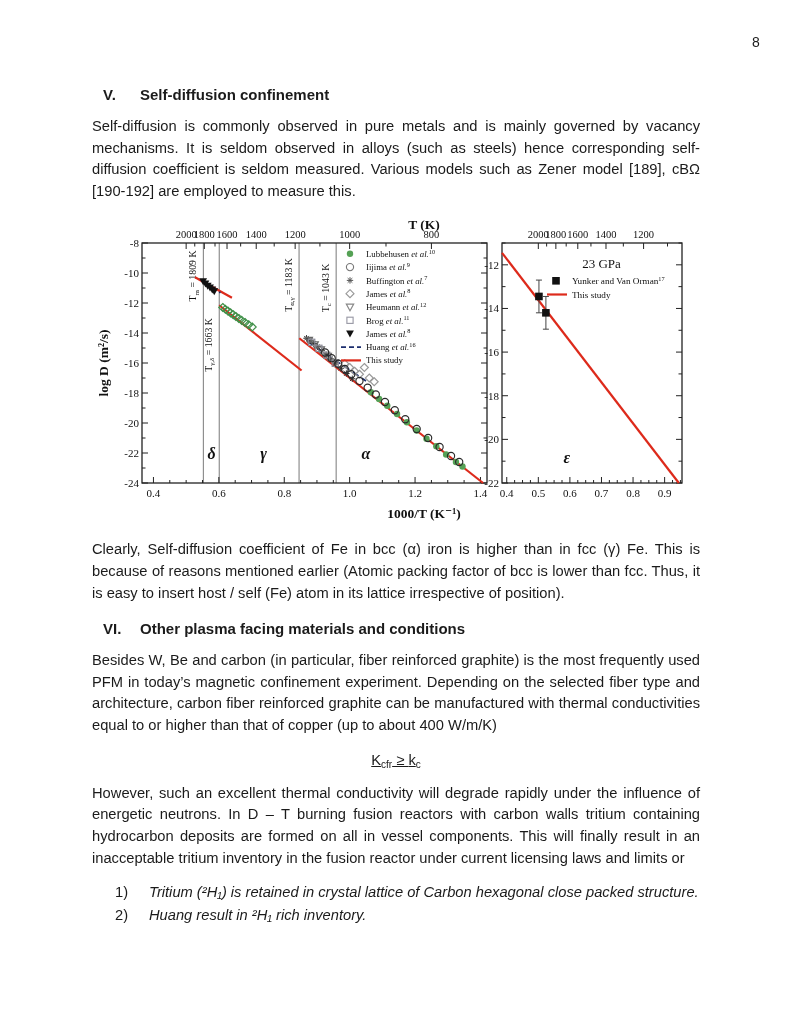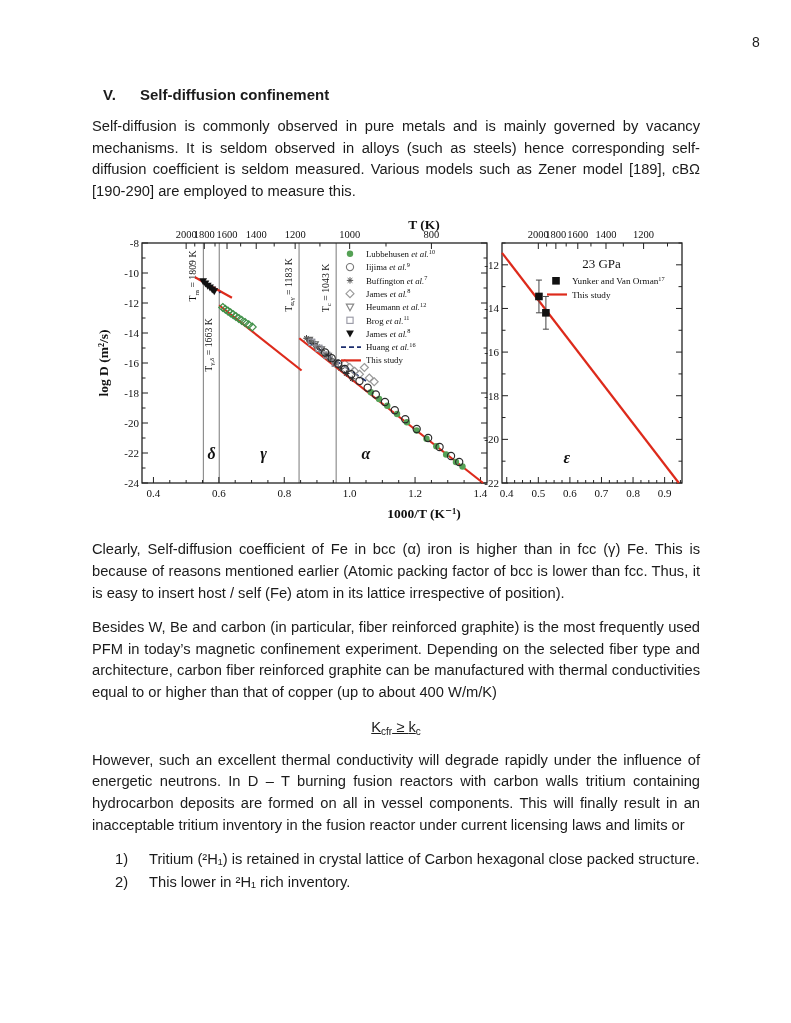--- a/index.html
+++ b/index.html
@@ -15,36 +15,36 @@
   .hnum{width:37px;flex:none;}
   p{margin:13px 0 0 0;text-align:justify;line-height:1.47;}
   .figure{margin:14px 0 0 2px;width:608px;height:310px;}
   .caption{margin-top:14px;}
   .bold{font-weight:700;}
   .equation{text-align:center;margin:15px 0 2px 0;text-decoration:underline;}
   .equation sub,.eq-sub{font-size:10px;vertical-align:-3px;}
   .list{margin-top:12px;}
   .list-item{display:flex;padding-left:23px;line-height:1.55;}
   .lmark{width:34px;flex:none;}
-  .ltext{flex:1;}
+  .ltext{flex:1;font-style:italic;}
   svg text{font-family:"Liberation Serif","DejaVu Serif",serif;}
 </style>
 </head>
 <body>
 
 <div class="page-number">8</div>
 
 <div class="content">
 
   <div class="heading">
     <span class="hnum">V.</span>
     <span>Self-diffusion confinement</span>
   </div>
 
-  <p>Self-diffusion is commonly observed in pure metals and is mainly governed by vacancy mechanisms. It is seldom observed in alloys (such as steels) hence corresponding self-diffusion coefficient is seldom measured. Various models such as Zener model [189], cBΩ [190-290] are employed to measure this.</p>
+  <p>Self-diffusion is commonly observed in pure metals and is mainly governed by vacancy mechanisms. It is seldom observed in alloys (such as steels) hence corresponding self-diffusion coefficient is seldom measured. Various models such as Zener model [189], cBΩ [190-192] are employed to measure this.</p>
 
   <div class="figure" id="figure"><svg width="608" height="310" viewBox="0 0 608 310">
         <line x1="109.41327014218008" y1="27" x2="109.41327014218008" y2="267" stroke="#8f8f8f" stroke-width="1.2"></line>
         <text x="102.41327014218008" y="59.999999999999986" fill="#111" font-size="9.8" text-anchor="middle" transform="rotate(-90 102.41327014218008 59.999999999999986)"><tspan>T</tspan><tspan dy="2.2" font-size="7">m</tspan><tspan dy="-2.2"> = 1809 K</tspan></text>
         <line x1="125.2734597156398" y1="27" x2="125.2734597156398" y2="267" stroke="#8f8f8f" stroke-width="1.2"></line>
         <text x="118.2734597156398" y="129" fill="#111" font-size="9.8" text-anchor="middle" transform="rotate(-90 118.2734597156398 129)"><tspan>T</tspan><tspan dy="2.2" font-size="7">γ,δ</tspan><tspan dy="-2.2"> = 1663 K</tspan></text>
         <line x1="205.06492890995264" y1="27" x2="205.06492890995264" y2="267" stroke="#8f8f8f" stroke-width="1.2"></line>
         <text x="198.06492890995264" y="69.00000000000001" fill="#111" font-size="9.8" text-anchor="middle" transform="rotate(-90 198.06492890995264 69.00000000000001)"><tspan>T</tspan><tspan dy="2.2" font-size="7">α,γ</tspan><tspan dy="-2.2"> = 1183 K</tspan></text>
         <line x1="242.18104265402846" y1="27" x2="242.18104265402846" y2="267" stroke="#8f8f8f" stroke-width="1.2"></line>
         <text x="235.18104265402846" y="72" fill="#111" font-size="9.8" text-anchor="middle" transform="rotate(-90 235.18104265402846 72)"><tspan>T</tspan><tspan dy="2.2" font-size="7">c</tspan><tspan dy="-2.2"> = 1043 K</tspan></text>
@@ -351,31 +351,35 @@
         <line x1="453" y1="78.5" x2="473" y2="78.5" stroke="#dd2a1b" stroke-width="2.2"></line>
         <text x="478" y="81.5" fill="#111" font-size="9.2"><tspan>This study</tspan></text>
         <text x="330" y="13" fill="#111" font-size="13.5" font-weight="bold" text-anchor="middle">T (K)</text>
         <text x="330" y="302" fill="#111" font-size="13.5" font-weight="bold" text-anchor="middle">1000/T (K⁻¹)</text>
         <text x="14" y="147" fill="#111" font-size="13.5" font-weight="bold" text-anchor="middle" transform="rotate(-90 14 147)">log D (m²/s)</text>
       </svg></div>
 
 
   <p>Clearly, Self-diffusion coefficient of Fe in bcc (α) iron is higher than in fcc (γ) Fe. This is because of reasons mentioned earlier (Atomic packing factor of bcc is lower than fcc. Thus, it is easy to insert host / self (Fe) atom in its lattice irrespective of position).</p>
 
+  <div class="heading second">
+    <span class="hnum">VI.</span>
+    <span>Other plasma facing materials and conditions</span>
+  </div>
 
   <p>Besides W, Be and carbon (in particular, fiber reinforced graphite) is the most frequently used PFM in today’s magnetic confinement experiment. Depending on the selected fiber type and architecture, carbon fiber reinforced graphite can be manufactured with thermal conductivities equal to or higher than that of copper (up to about 400 W/m/K)</p>
 
   <div class="equation"><span>K</span><sub>cfr</sub><span> ≥ </span><span>k</span><sub>c</sub></div>
 
   <p>However, such an excellent thermal conductivity will degrade rapidly under the influence of energetic neutrons. In D – T burning fusion reactors with carbon walls tritium containing hydrocarbon deposits are formed on all in vessel components. This will finally result in an inacceptable tritium inventory in the fusion reactor under current licensing laws and limits or</p>
 
   <div class="list">
     <div class="list-item">
       <span class="lmark">1)</span>
       <span class="ltext">Tritium (²H₁) is retained in crystal lattice of Carbon hexagonal close packed structure.</span>
     </div>
     <div class="list-item">
       <span class="lmark">2)</span>
-      <span class="ltext">This lower in ²H₁ rich inventory.</span>
+      <span class="ltext">Huang result in ²H₁ rich inventory.</span>
     </div>
   </div>
 
 </div>
 
 </body></html>

